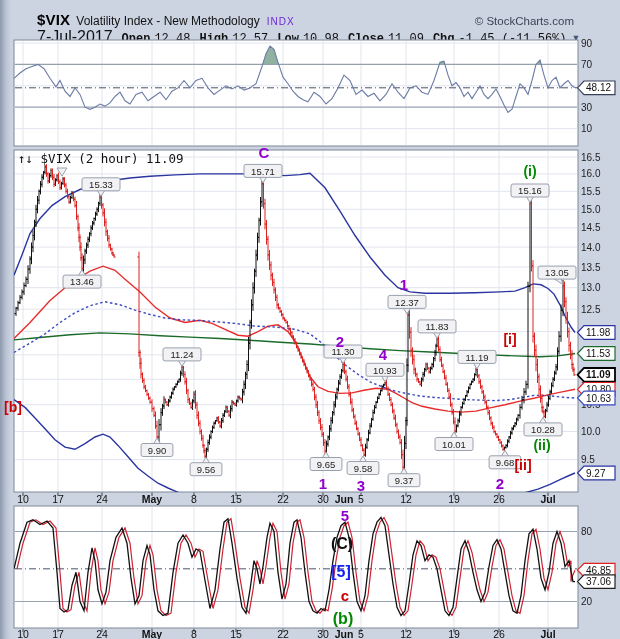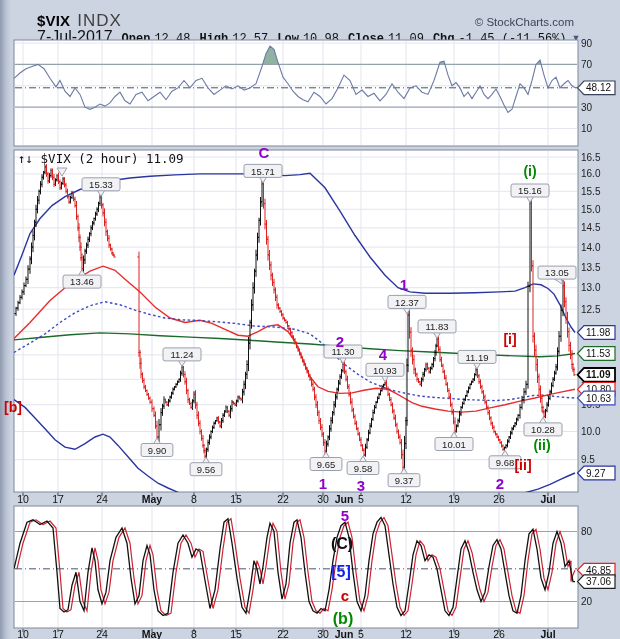--- a/index.html
+++ b/index.html
@@ -10,38 +10,39 @@
     -webkit-font-smoothing:antialiased;
   }
   .edge{position:absolute;left:0;top:0;width:11px;height:639px;
     background:linear-gradient(90deg,#8f99ad,#b9c3d4 55%,#ccd4e2);}
   .hdr{position:absolute;left:0;top:8px;width:572px;height:38px;margin-left:24px;}
   .hdr-line{position:absolute;left:13px;right:22px;white-space:nowrap;display:flex;align-items:baseline;}
   .l1{top:3px;}
   .l2{top:20px;}
   .sym{font-size:15px;font-weight:bold;color:#000;letter-spacing:0.2px;}
   .ttl{font-size:12px;color:#111;margin-left:6px;}
-  .exch{font-size:17px;color:#404040;margin-left:7px;letter-spacing:1px;}
+  .exch{font-size:10px;color:#6d28d9;margin-left:7px;letter-spacing:1px;}
   .credit{font-size:11.5px;color:#3c4456;margin-left:auto;padding-left:32px;}
   .date{font-size:16px;color:#111;}
   .quote{margin-left:auto;font-size:12px;color:#111;font-family:Liberation Mono, monospace;}
   .quote b{font-weight:bold;margin-left:9px;}
   .quote .v{margin-left:4px;}
   .tri{font-size:9px;color:#46587c;margin-left:5px;position:relative;top:-1px;cursor:pointer;}
   svg text{font-family:"Liberation Sans", sans-serif;}
   svg .mono{font-family:"DejaVu Sans Mono", monospace;}
 </style>
 </head>
 <body>
 
 <div class="edge"></div>
 
 <div class="hdr">
   <div class="hdr-line l1">
     <span class="sym">$VIX</span>
+    <span class="ttl">Volatility Index - New Methodology</span>
     <span class="exch">INDX</span>
     <span class="credit">© StockCharts.com</span>
   </div>
   <div class="hdr-line l2">
     <span class="date">7-Jul-2017</span>
     <span class="quote" id="quote-row"><b>Open</b><span class="v">12.48</span><b>High</b><span class="v">12.57</span><b>Low</b><span class="v">10.98</span><b>Close</b><span class="v">11.09</span><b>Chg</b><span class="v">-1.45 (-11.56%)</span></span>
     <span class="tri">▼</span>
   </div>
 </div>
 

